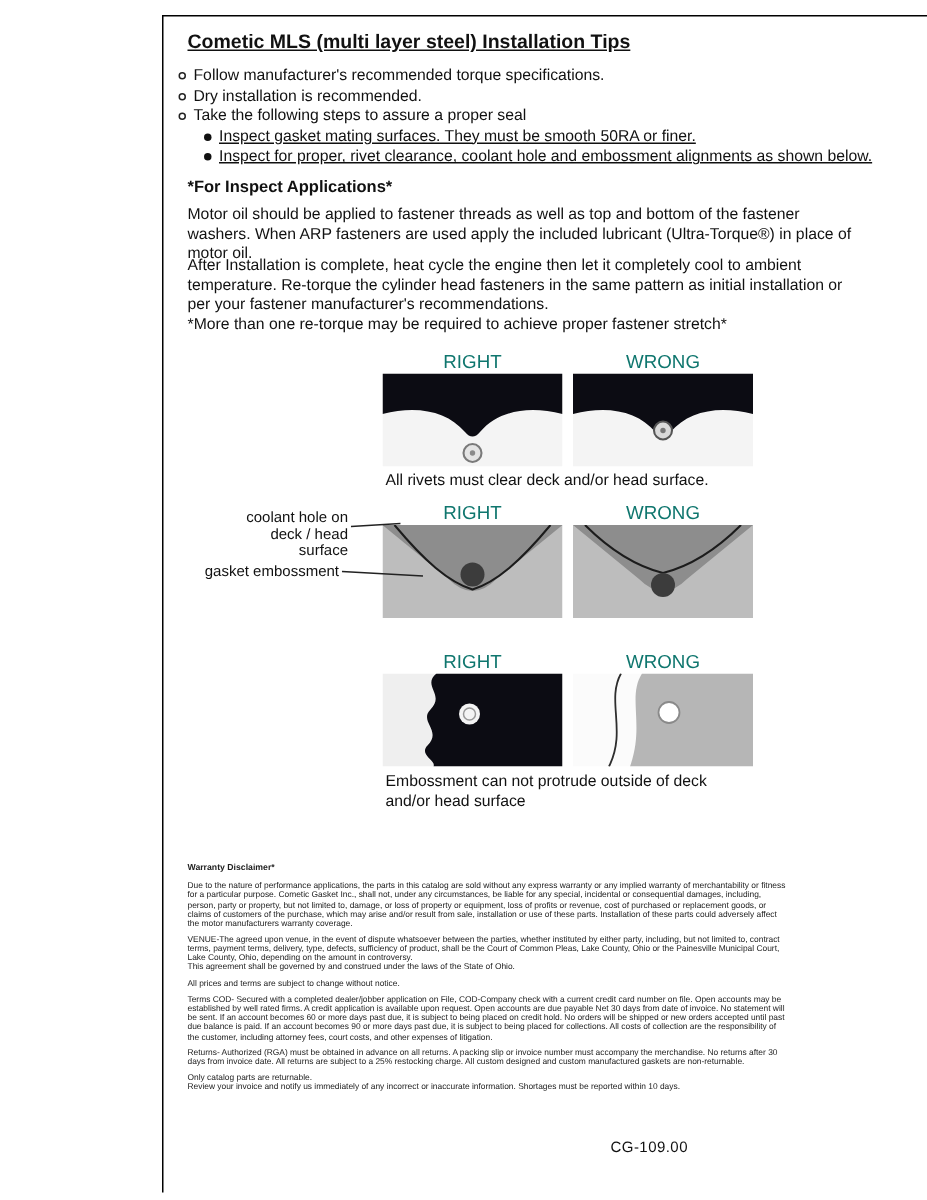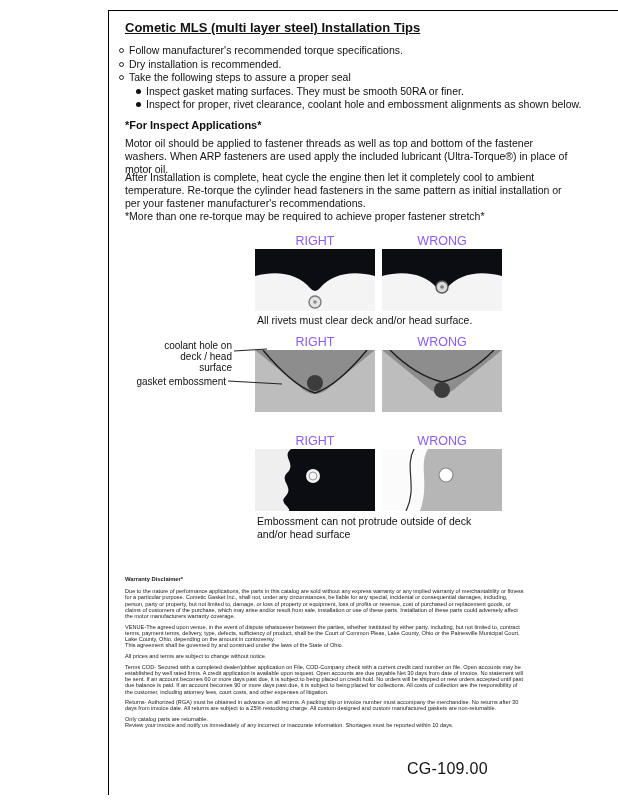--- a/index.html
+++ b/index.html
@@ -15,32 +15,32 @@
     border-left:1.5px solid #000; border-top:1.5px solid #000;
   }
   .title {
     position:absolute; left:105px; top:20px;
     font-size:13px; font-weight:bold; text-decoration:underline;
   }
   .tips { position:absolute; left:99px; top:44px; width:480px; font-size:10.5px; line-height:13.5px; }
   .li { display:flex; align-items:flex-start; }
   .b-open { width:5px; height:5px; border:1px solid #222; border-radius:50%; margin:4px 5px 0 0; flex:0 0 auto; }
   .b-fill { width:5px; height:5px; background:#111; border-radius:50%; margin:4px 5px 0 0; flex:0 0 auto; }
-  .sub { margin-left:17px; }
+  .sub { margin-left:17px;text-decoration:underline; }
   .diesel-h { position:absolute; left:105px; top:119px; font-size:11px; font-weight:bold; }
   .para { position:absolute; left:105px; width:452px; font-size:10.5px; line-height:13px; }
-  .fig-label { position:absolute; width:120px; text-align:center; font-size:12.5px; color:#8b5cf6; }
+  .fig-label { position:absolute; width:120px; text-align:center; font-size:12.5px; color:#0f766e; }
   .panel { position:absolute; width:120px; height:62px; }
   .caption { position:absolute; left:237px; font-size:10.5px; line-height:12.5px; white-space:pre-line; }
   .ann { position:absolute; font-size:10px; line-height:11px; text-align:right; white-space:pre-line; }
   .overlay { position:absolute; left:0; top:0; pointer-events:none; }
   .legal { position:absolute; left:105px; top:576px; width:400px; font-size:5.6px; line-height:6.2px; color:#222; }
   .legal .lh { font-size:5.8px; font-weight:bold; margin-bottom:6px; }
   .legal p { margin-bottom:4.5px; white-space:pre-line; }
-  .footer { position:absolute; left:387px; top:760px; font-size:16px; letter-spacing:0.3px; }
+  .footer { position:absolute; left:387px; top:760px; font-size:10px; letter-spacing:0.3px; }
 </style>
 </head>
 <body>
 
 <div class="page">
   <div class="frame"></div>
 
   <div class="title">Cometic MLS (multi layer steel) Installation Tips</div>
 
   <div class="tips">

